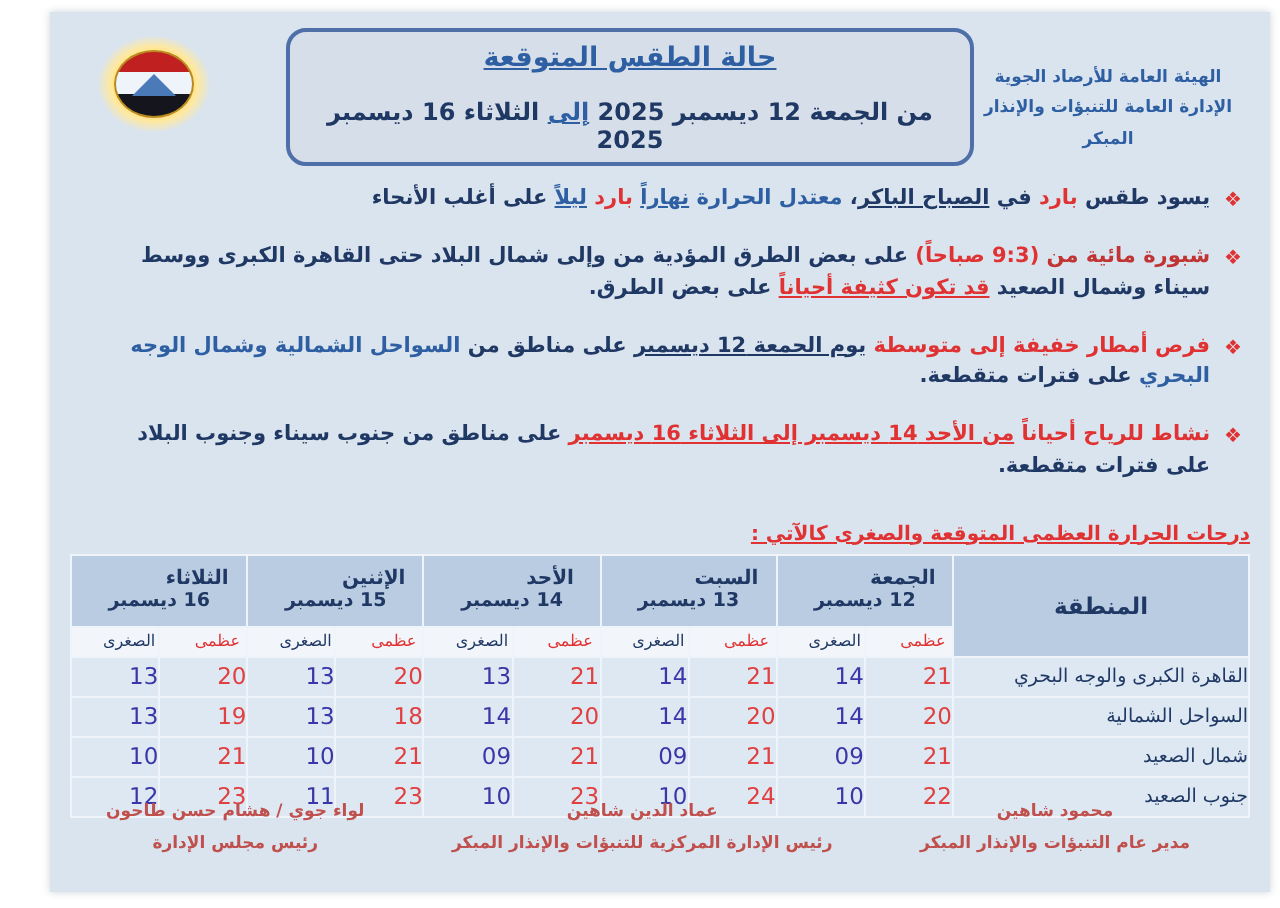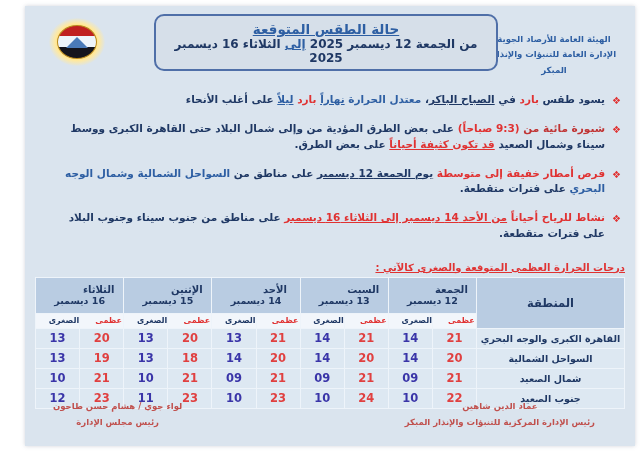--- a/index.html
+++ b/index.html
@@ -7,25 +7,25 @@
   body { font-family:"DejaVu Sans", sans-serif; background:#f2f2f0; position:relative; }
   .page { position:absolute; inset:0; background:#ffffff; }
   .panel { position:absolute; left:25px; top:6px; width:610px; height:440px;
            background:#dae4ee; direction:rtl; overflow:hidden;
            box-shadow:0 0 4px rgba(120,130,150,.35); }
 
   
   .hdr { position:relative; height:78px; }
   .org { position:absolute; right:6px; top:26px; width:150px; text-align:center;
          color:#2e5fa3; font-size:8.5px; font-weight:bold; line-height:1.8; }
-  .title-box { position:absolute; right:137px; top:8px; width:344px; min-height:56px;
+  .title-box { position:absolute; right:148px; top:8px; width:344px; min-height:56px;
          border:2px solid #4f6fa8; border-radius:10px; background:#d6dfe9;
          text-align:center; padding:5px 6px 4px; }
   .title { color:#2e5fa3; font-size:13.5px; font-weight:bold; text-decoration:underline; }
-  .subtitle { margin-top:0; font-size:12px; font-weight:bold; color:#1f3864; }
+  .subtitle { margin-top:12px; font-size:12px; font-weight:bold; color:#1f3864; }
   .logo { position:absolute; left:24px; top:12px; width:56px; height:48px; }
   .logo-glow { position:absolute; inset:0; border-radius:50%;
          background:radial-gradient(ellipse at center, #ffd24a 35%, #ffe9a0 55%, rgba(255,233,160,0) 72%); }
   .logo-oval { position:absolute; left:8px; top:7px; width:40px; height:34px; border-radius:50%;
          overflow:hidden; border:1px solid #b98a20;
          background:linear-gradient(180deg,#c02020 0 32%,#eef4fa 32% 66%,#15151d 66% 100%); }
   .logo-mountain { position:absolute; left:50%; top:34%; transform:translateX(-50%);
          width:0; height:0; border-left:11px solid transparent; border-right:11px solid transparent;
          border-bottom:11px solid #4a7ab8; }
 
@@ -43,23 +43,23 @@
   .caption { margin:20px 10px 4px 0; font-size:10px; font-weight:bold;
              color:#e03232; text-decoration:underline; }
   table { border-collapse:collapse; table-layout:fixed; width:590px; margin:0 10px;
           background:#dde8f2; border:1px solid #a8bacf; }
   col.region-col { width:148px; }
   th, td { border:1px solid #eef4fa; text-align:center; vertical-align:middle; }
   thead tr.day-row th { background:#b9cce2; height:36px; }
   th.region-th { background:#b9cce2; color:#1f3864; font-size:11.5px; font-weight:bold; }
   .day-name { color:#1f3864; font-size:10px; font-weight:bold;padding-left:38px; }
   .day-date { color:#1f3864; font-size:9.5px; font-weight:bold; }
-  thead tr.sub-row th { background:#f2f6fb; height:15px; font-size:8px; font-weight:bold;padding-left:14px; }
+  thead tr.sub-row th { background:#f2f6fb; height:15px; font-size:8px; font-weight:normal;padding-left:14px; }
   .max-label { color:#e03232; } .min-label { color:#1f3864; }
-  tbody td { height:20px; font-size:11.5px; font-weight:bold; }
+  tbody td { height:20px; font-size:11.5px; font-weight:normal;text-align:right; }
   td.region-cell { color:#1f3864; font-size:9.5px; }
   td.t-max { color:#e04040; } td.t-min { color:#3a35a8; }
 
   
   .footer { position:absolute; left:0; bottom:16px; width:100%;
             display:flex; justify-content:space-between; padding:0 40px 0 28px; }
   .sig { text-align:center; color:#c0504d; font-size:8.5px; font-weight:bold; line-height:1.9; }
 </style>
 </head>
 <body>
@@ -207,20 +207,24 @@
             <td class="t-max">23</td>
             <td class="t-min">11</td>
             <td class="t-max">23</td>
             <td class="t-min">12</td>
           </tr>
         </tbody>
     </table>
 
     <div class="footer">
       <div class="sig">
+        <div>محمود شاهين</div>
+        <div>مدير عام التنبؤات والإنذار المبكر</div>
+      </div>
+      <div class="sig">
         <div>عماد الدين شاهين</div>
         <div>رئيس الإدارة المركزية للتنبؤات والإنذار المبكر</div>
       </div>
       <div class="sig">
         <div>لواء جوي / هشام حسن طاحون</div>
         <div>رئيس مجلس الإدارة</div>
       </div>
     </div>
 
   </div>

